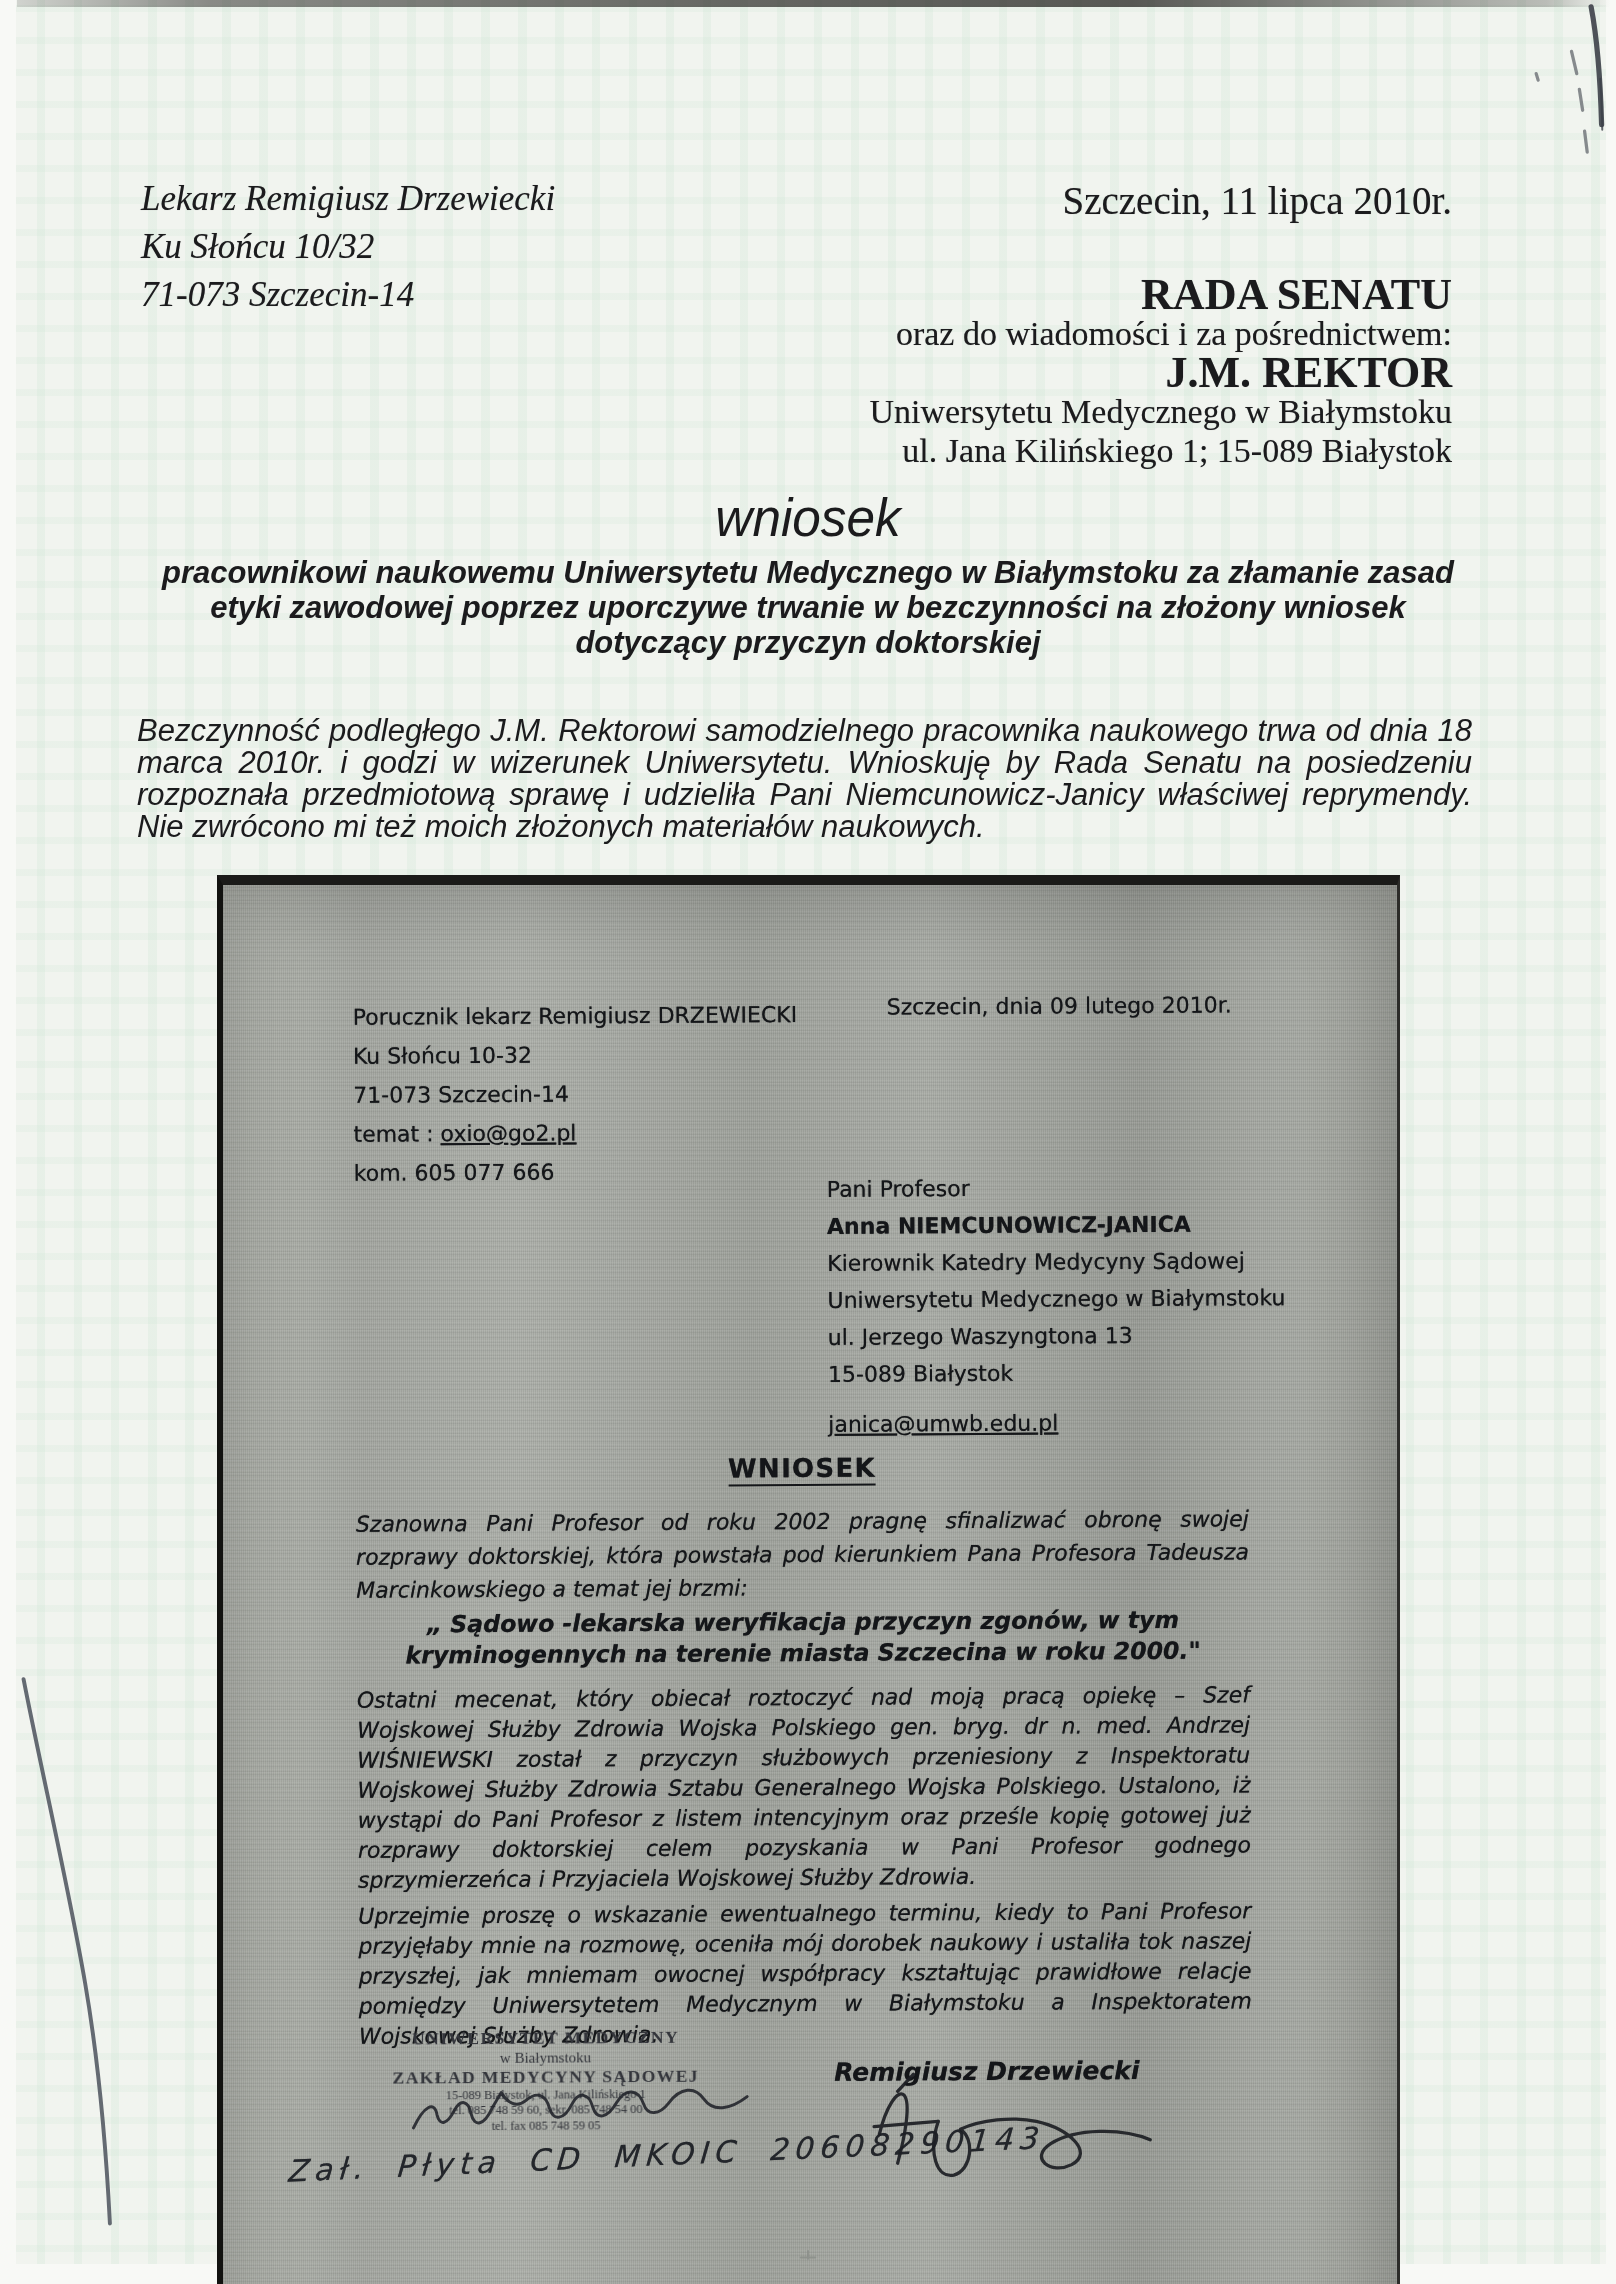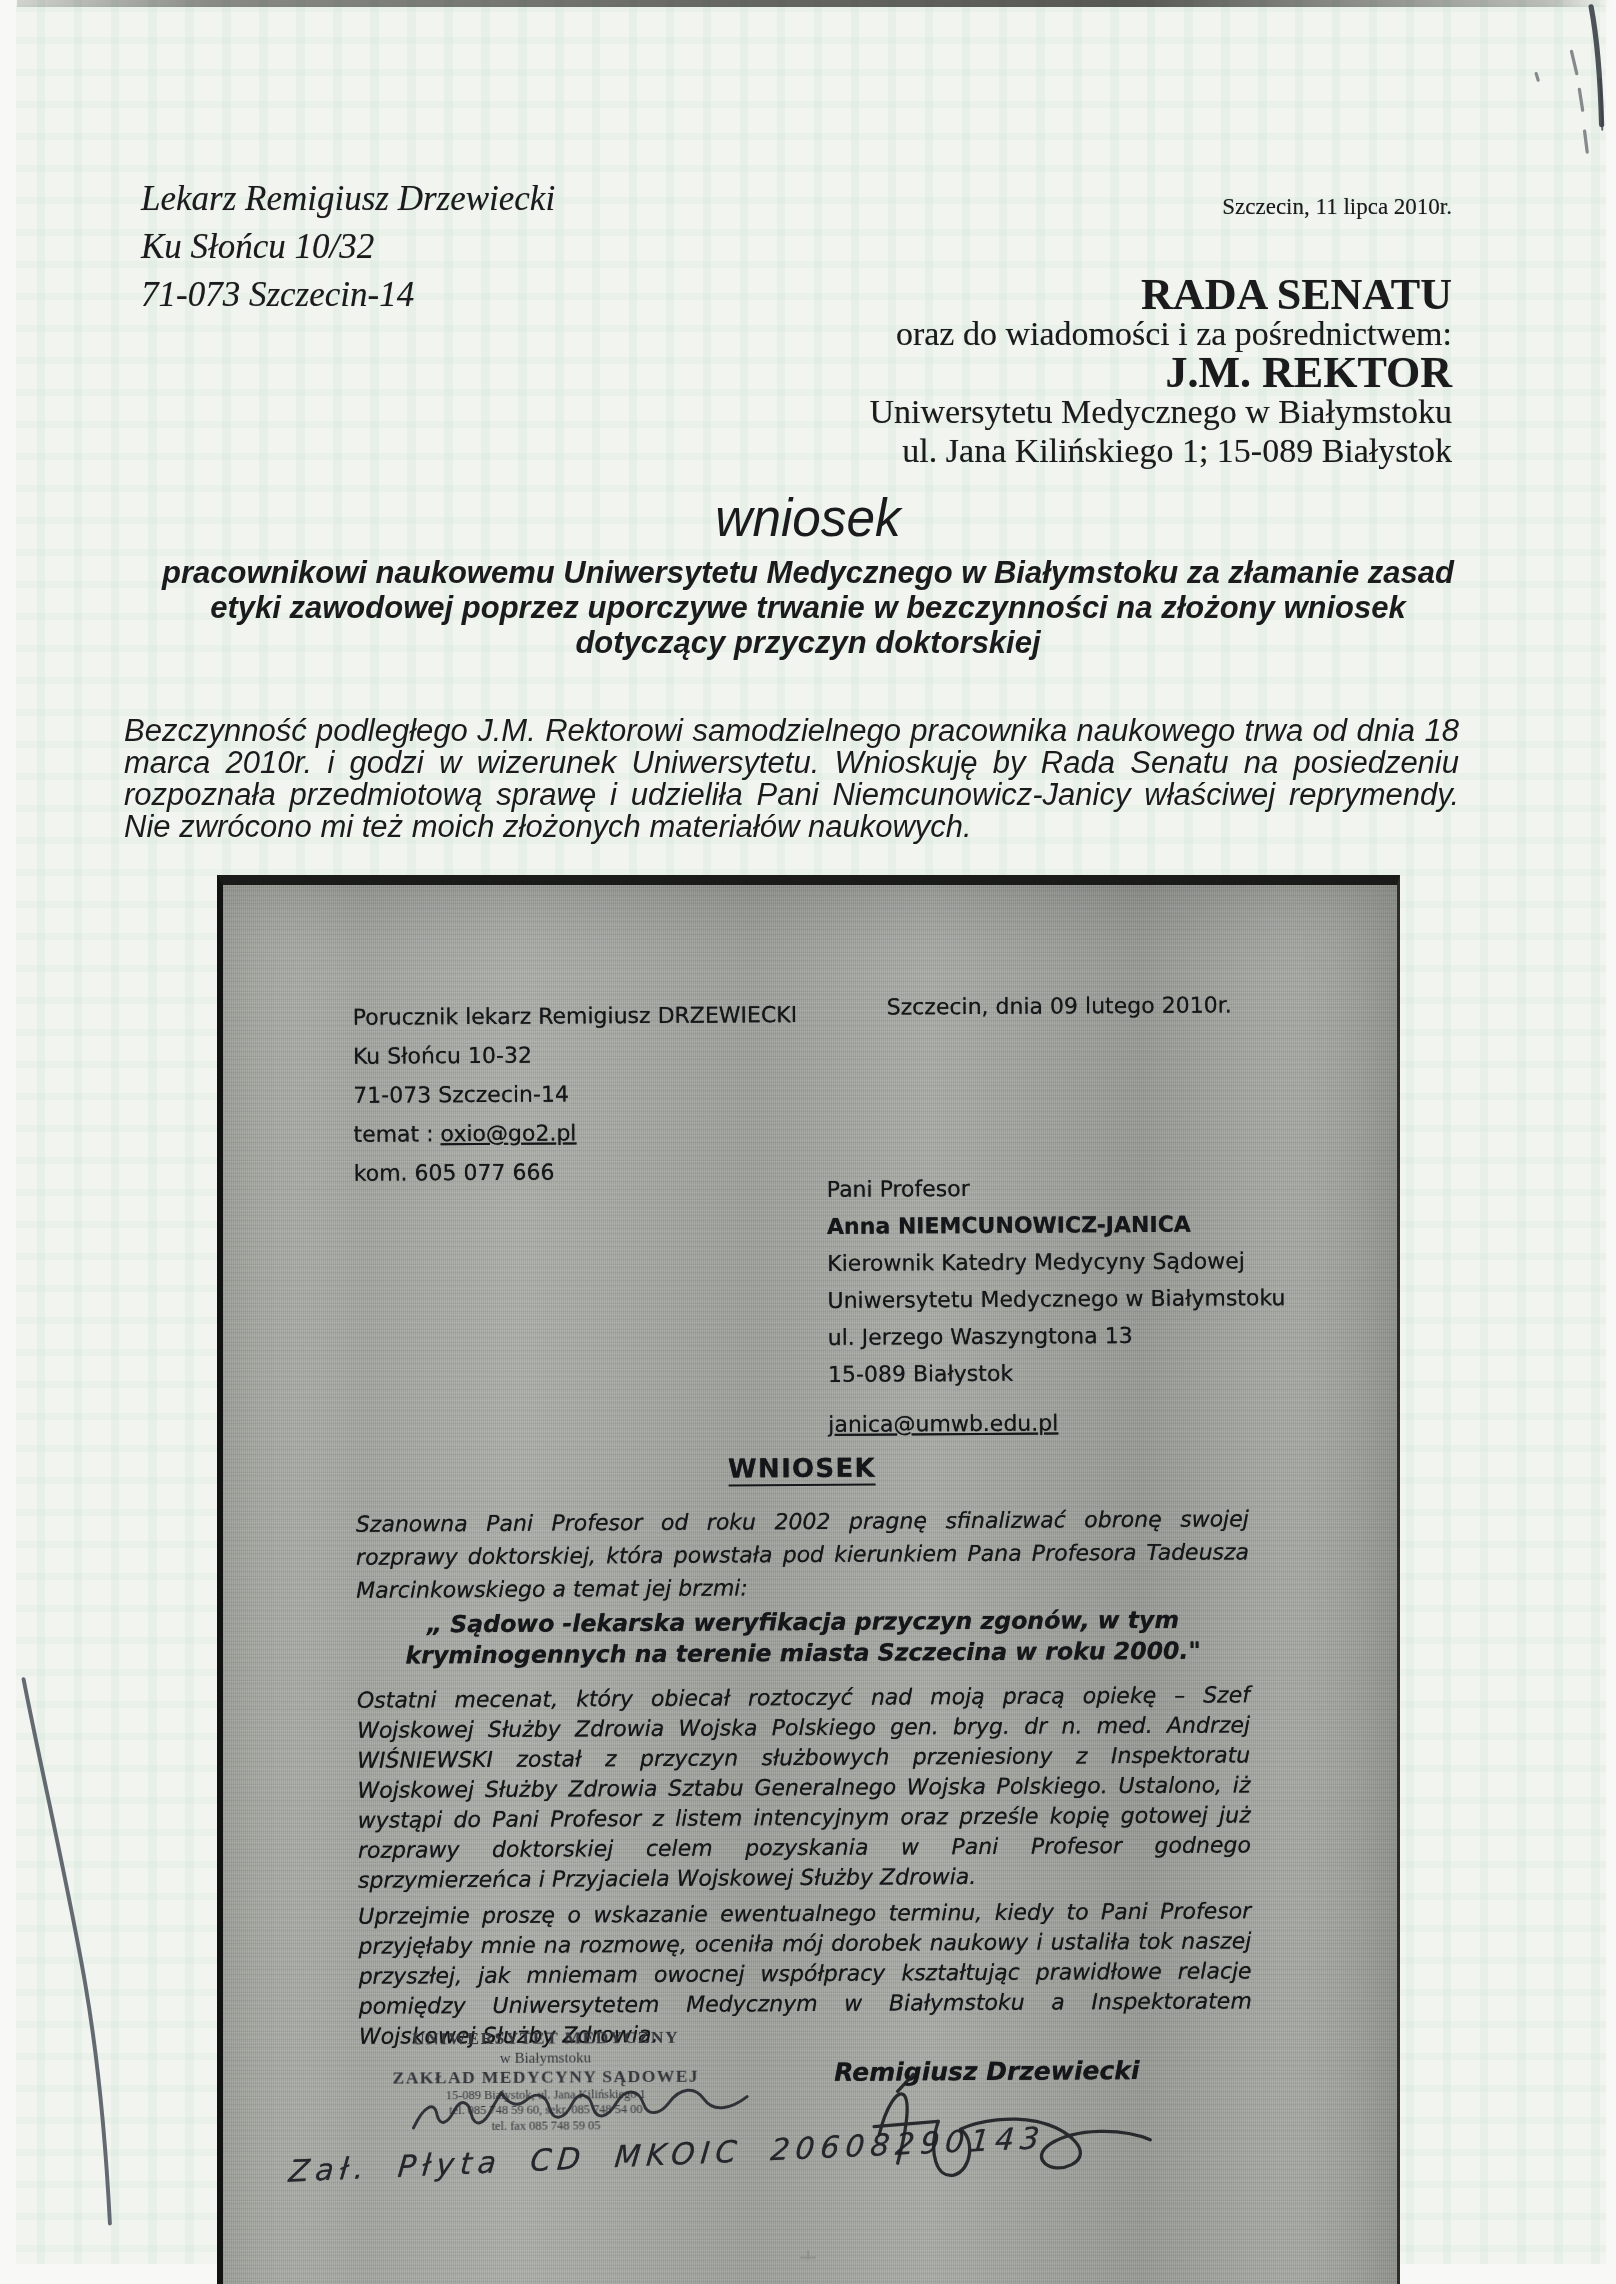--- a/index.html
+++ b/index.html
@@ -13,28 +13,28 @@
     font-family:"Liberation Serif", serif; color:#1b1b1d;
   }
   .edge{position:absolute;background:#f8f9f6;}
   .edge.left{left:0;top:0;width:15.7px;height:2284px;}
   .edge.right{right:0;top:0;width:10.5px;height:2284px;}
   .edge.bottom{left:0;bottom:0;width:1616px;height:19.6px;}
   .top-edge{position:absolute;top:0;left:17px;right:6.5px;height:6.5px;
     background:linear-gradient(90deg, rgba(60,60,56,.18), rgba(52,52,48,.55) 12%, rgba(48,48,44,.72) 45%, rgba(44,44,40,.78) 70%, rgba(60,60,55,.3) 96%, transparent);}
   .serif-blur{text-shadow:0 0 0.7px rgba(25,25,28,.45);}
   .sender{position:absolute;left:141px;top:175px;font-size:35px;line-height:48px;font-style:italic;}
-  .dateline{position:absolute;right:164px;top:194px;font-size:23px;margin-left:37px;}
+  .dateline{position:absolute;right:164px;top:178px;font-size:39px;margin-left:37px;}
   .addressee{position:absolute;right:164px;top:275px;text-align:right;font-size:34px;line-height:39px;}
   .addressee .b{font-weight:bold;font-size:44px;}
   .doc-title{position:absolute;left:88px;width:1440px;top:486px;text-align:center;
     font-family:"Liberation Sans",sans-serif;font-style:italic;font-size:54px;transform:scaleX(.95);}
   .subject{position:absolute;left:88px;width:1440px;top:555px;text-align:center;
     font-family:"Liberation Sans",sans-serif;font-style:italic;font-weight:bold;font-size:31px;line-height:35px;}
-  .body-par{position:absolute;left:124px;width:1335px;top:715px;text-align:justify;
+  .body-par{position:absolute;left:137px;width:1335px;top:715px;text-align:justify;
     font-family:"Liberation Sans",sans-serif;font-style:italic;font-size:31px;line-height:32px;}
   
   .scan{
     position:absolute;left:217px;top:875px;width:1183px;height:1688px;box-sizing:border-box;
     border-top:10.5px solid #1b1b19;border-left:6.5px solid #121210;border-bottom:26px solid #171714;border-right:3.9px solid #2c2c29;
     background-image:
       repeating-linear-gradient(0deg, rgba(255,255,255,.05) 0 0.7px, rgba(0,0,0,.045) 0.7px 1.3px, transparent 1.3px 2.6px),
       repeating-linear-gradient(90deg, rgba(0,0,0,.05) 0 0.7px, transparent 0.7px 1.3px, rgba(255,255,255,.04) 1.3px 2px),
       linear-gradient(90deg,#b2b5ae,#a4a7a1 12%,#adb0aa 25%,#9fa29c 45%,#aaada7 60%,#999c96 78%,#a8aba5 90%,#b0b3ac);
     box-shadow: inset 0 0 85px rgba(0,0,0,.17), inset -33px -46px 111px rgba(0,0,0,.13);

